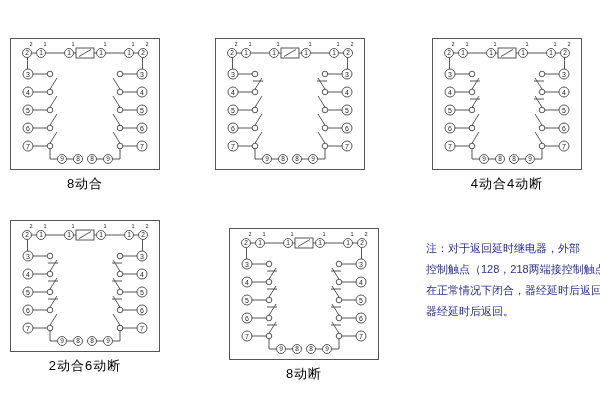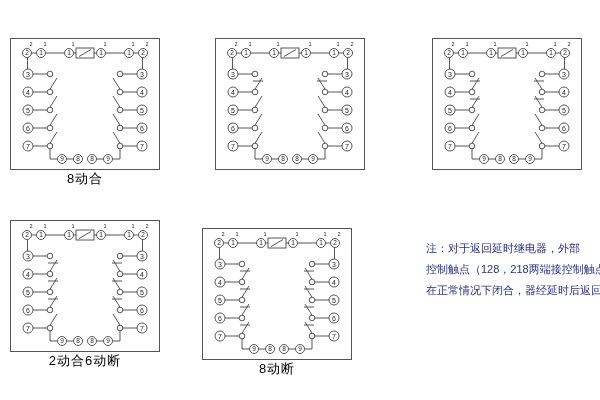--- a/index.html
+++ b/index.html
@@ -17,20 +17,21 @@
   }
   .diagram {
     position: absolute;
     width: 150px;
   }
   .diagram svg {
     display: block;
   }
   .caption {
     text-align: center;
+    margin-top: 5px;
     font-size: 13px;
     color: #000000;
     letter-spacing: 1px;
   }
   .note {
     position: absolute;
     left: 426px;
     top: 238px;
     width: 174px;
     font-size: 11px;
@@ -329,20 +330,21 @@
           <text x="52" y="123.34" font-size="6.5" text-anchor="middle" fill="#222222">9</text>
           <circle cx="68" cy="121" r="4.5" fill="#fff" stroke="#444444" stroke-width="0.9"></circle>
           <text x="68" y="123.34" font-size="6.5" text-anchor="middle" fill="#222222">8</text>
           <circle cx="82" cy="121" r="4.5" fill="#fff" stroke="#444444" stroke-width="0.9"></circle>
           <text x="82" y="123.34" font-size="6.5" text-anchor="middle" fill="#222222">8</text>
           <circle cx="98" cy="121" r="4.5" fill="#fff" stroke="#444444" stroke-width="0.9"></circle>
           <text x="98" y="123.34" font-size="6.5" text-anchor="middle" fill="#222222">9</text>
           <line x1="56.5" y1="121" x2="63.5" y2="121" stroke="#444444" stroke-width="0.9"></line>
           <line x1="86.5" y1="121" x2="93.5" y2="121" stroke="#444444" stroke-width="0.9"></line>
         </svg>
+        <div class="caption">4动合4动断</div>
       </div>
       <div class="diagram" style="left: 10px; top: 220px;">
         <svg width="150" height="132" viewBox="0 0 150 132">
           <rect x="0.5" y="0.5" width="149" height="131" fill="none" stroke="#555555" stroke-width="1"></rect>
           <line x1="40" y1="51.2" x2="47" y2="40" stroke="#444444" stroke-width="0.9"></line>
           <line x1="38" y1="43" x2="48" y2="43" stroke="#444444" stroke-width="0.9"></line>
           <line x1="110" y1="51.2" x2="103" y2="40" stroke="#444444" stroke-width="0.9"></line>
           <line x1="102" y1="43" x2="112" y2="43" stroke="#444444" stroke-width="0.9"></line>
           <line x1="40" y1="69.2" x2="47" y2="58" stroke="#444444" stroke-width="0.9"></line>
           <line x1="38" y1="61" x2="48" y2="61" stroke="#444444" stroke-width="0.9"></line>
@@ -432,21 +434,21 @@
           <text x="68" y="123.34" font-size="6.5" text-anchor="middle" fill="#222222">8</text>
           <circle cx="82" cy="121" r="4.5" fill="#fff" stroke="#444444" stroke-width="0.9"></circle>
           <text x="82" y="123.34" font-size="6.5" text-anchor="middle" fill="#222222">8</text>
           <circle cx="98" cy="121" r="4.5" fill="#fff" stroke="#444444" stroke-width="0.9"></circle>
           <text x="98" y="123.34" font-size="6.5" text-anchor="middle" fill="#222222">9</text>
           <line x1="56.5" y1="121" x2="63.5" y2="121" stroke="#444444" stroke-width="0.9"></line>
           <line x1="86.5" y1="121" x2="93.5" y2="121" stroke="#444444" stroke-width="0.9"></line>
         </svg>
         <div class="caption">2动合6动断</div>
       </div>
-      <div class="diagram" style="left: 202px; top: 228px;">
+      <div class="diagram" style="left: 229px; top: 228px;">
         <svg width="150" height="132" viewBox="0 0 150 132">
           <rect x="0.5" y="0.5" width="149" height="131" fill="none" stroke="#555555" stroke-width="1"></rect>
           <line x1="40" y1="51.2" x2="47" y2="40" stroke="#444444" stroke-width="0.9"></line>
           <line x1="38" y1="43" x2="48" y2="43" stroke="#444444" stroke-width="0.9"></line>
           <line x1="110" y1="51.2" x2="103" y2="40" stroke="#444444" stroke-width="0.9"></line>
           <line x1="102" y1="43" x2="112" y2="43" stroke="#444444" stroke-width="0.9"></line>
           <line x1="40" y1="69.2" x2="47" y2="58" stroke="#444444" stroke-width="0.9"></line>
           <line x1="38" y1="61" x2="48" y2="61" stroke="#444444" stroke-width="0.9"></line>
           <line x1="110" y1="69.2" x2="103" y2="58" stroke="#444444" stroke-width="0.9"></line>
           <line x1="102" y1="61" x2="112" y2="61" stroke="#444444" stroke-width="0.9"></line>
@@ -541,14 +543,15 @@
           <line x1="56.5" y1="121" x2="63.5" y2="121" stroke="#444444" stroke-width="0.9"></line>
           <line x1="86.5" y1="121" x2="93.5" y2="121" stroke="#444444" stroke-width="0.9"></line>
         </svg>
         <div class="caption">8动断</div>
       </div>
     </div>
   <div id="note" class="note" style="color: rgb(42, 47, 142);">
       <div class="note-line">注：对于返回延时继电器，外部</div>
       <div class="note-line">控制触点（128，218两端接控制触点）</div>
       <div class="note-line">在正常情况下闭合，器经延时后返回</div>
+      <div class="note-line">器经延时后返回。</div>
     </div>
 </div>
 
 </body></html>

